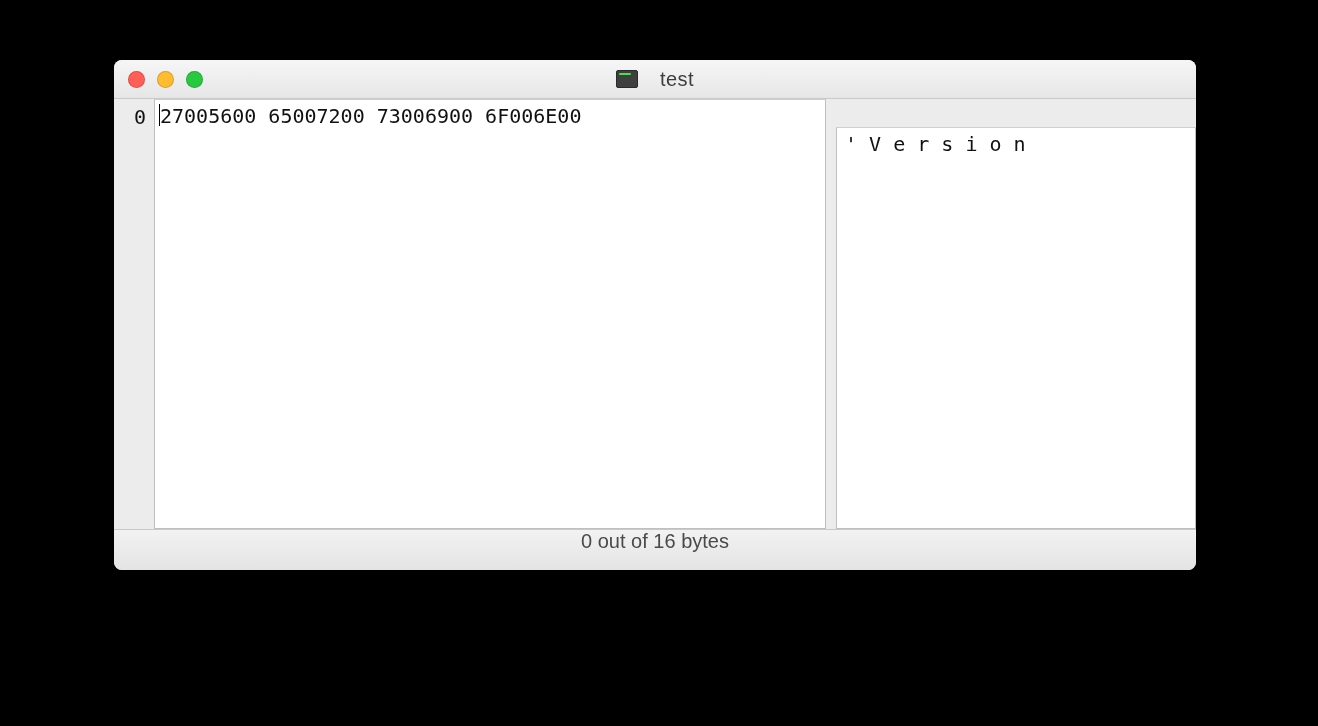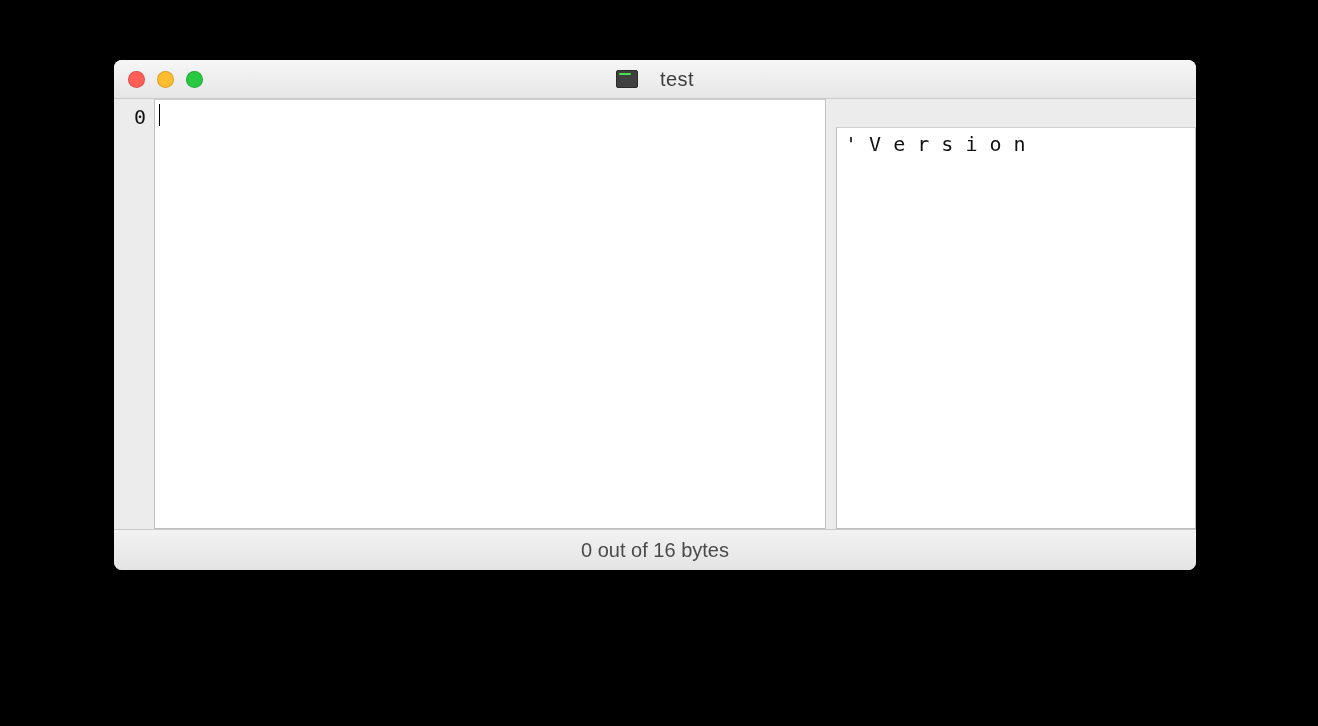--- a/index.html
+++ b/index.html
@@ -149,21 +149,20 @@
     margin-top: 28px;
   }
 
   
   .statusbar {
     height: 40px;
     flex: 0 0 auto;
     background: linear-gradient(to bottom, #f2f2f2, #e4e4e4);
     border-top: 1px solid #c9c9c9;
     display: flex;
-    align-items: center;
     justify-content: center;
     font-size: 20px;
     color: #4a4a4a;
   }
 </style>
 </head>
 <body>
 
 <div class="window">
 
@@ -177,21 +176,21 @@
       <span class="file-icon"></span>
       <span class="title-text">test</span>
     </div>
   </div>
 
   <div class="content">
     <div class="offset-gutter">
       <div>0</div>
     </div>
 
-    <div class="hex-pane"><span class="cursor"></span></div>
+    <div class="hex-pane"><span class="cursor"></span><span>27005600 65007200 73006900 6F006E00</span></div>
 
     <div class="gap"></div>
 
     <div class="ascii-pane"><span>' V e r s i o n</span></div>
   </div>
 
   <div class="statusbar">
     <span>0 out of 16 bytes</span>
   </div>
 

